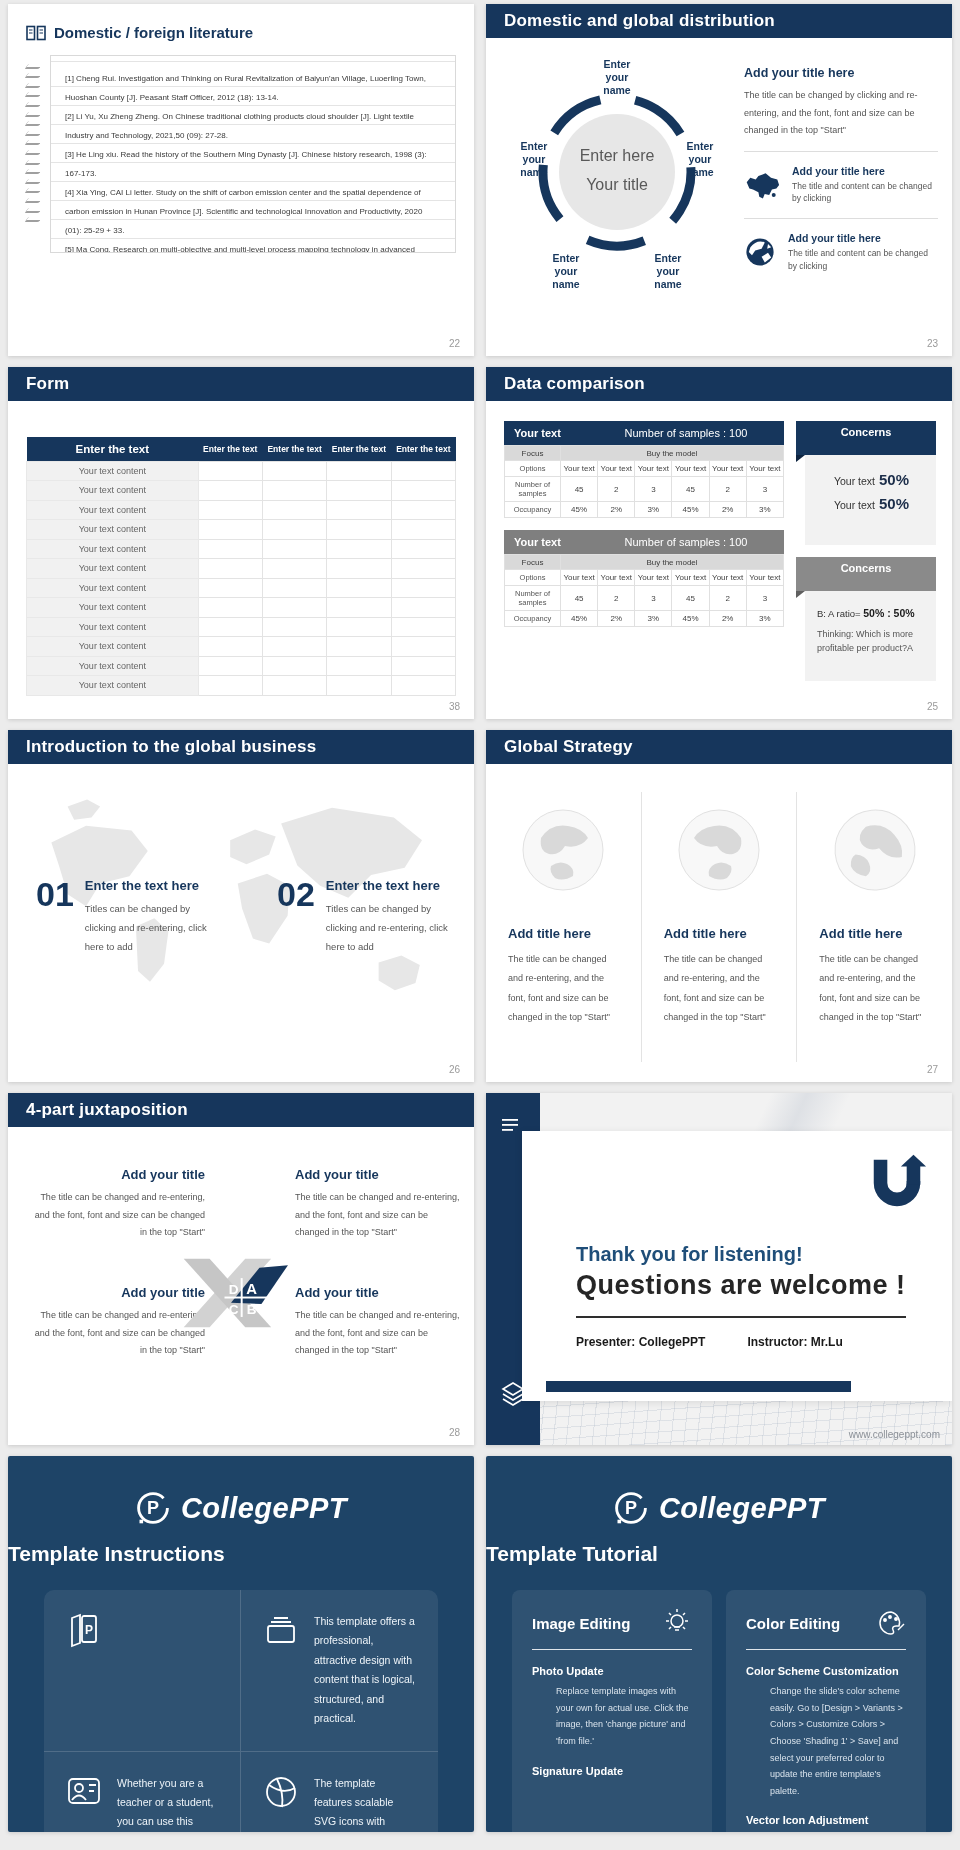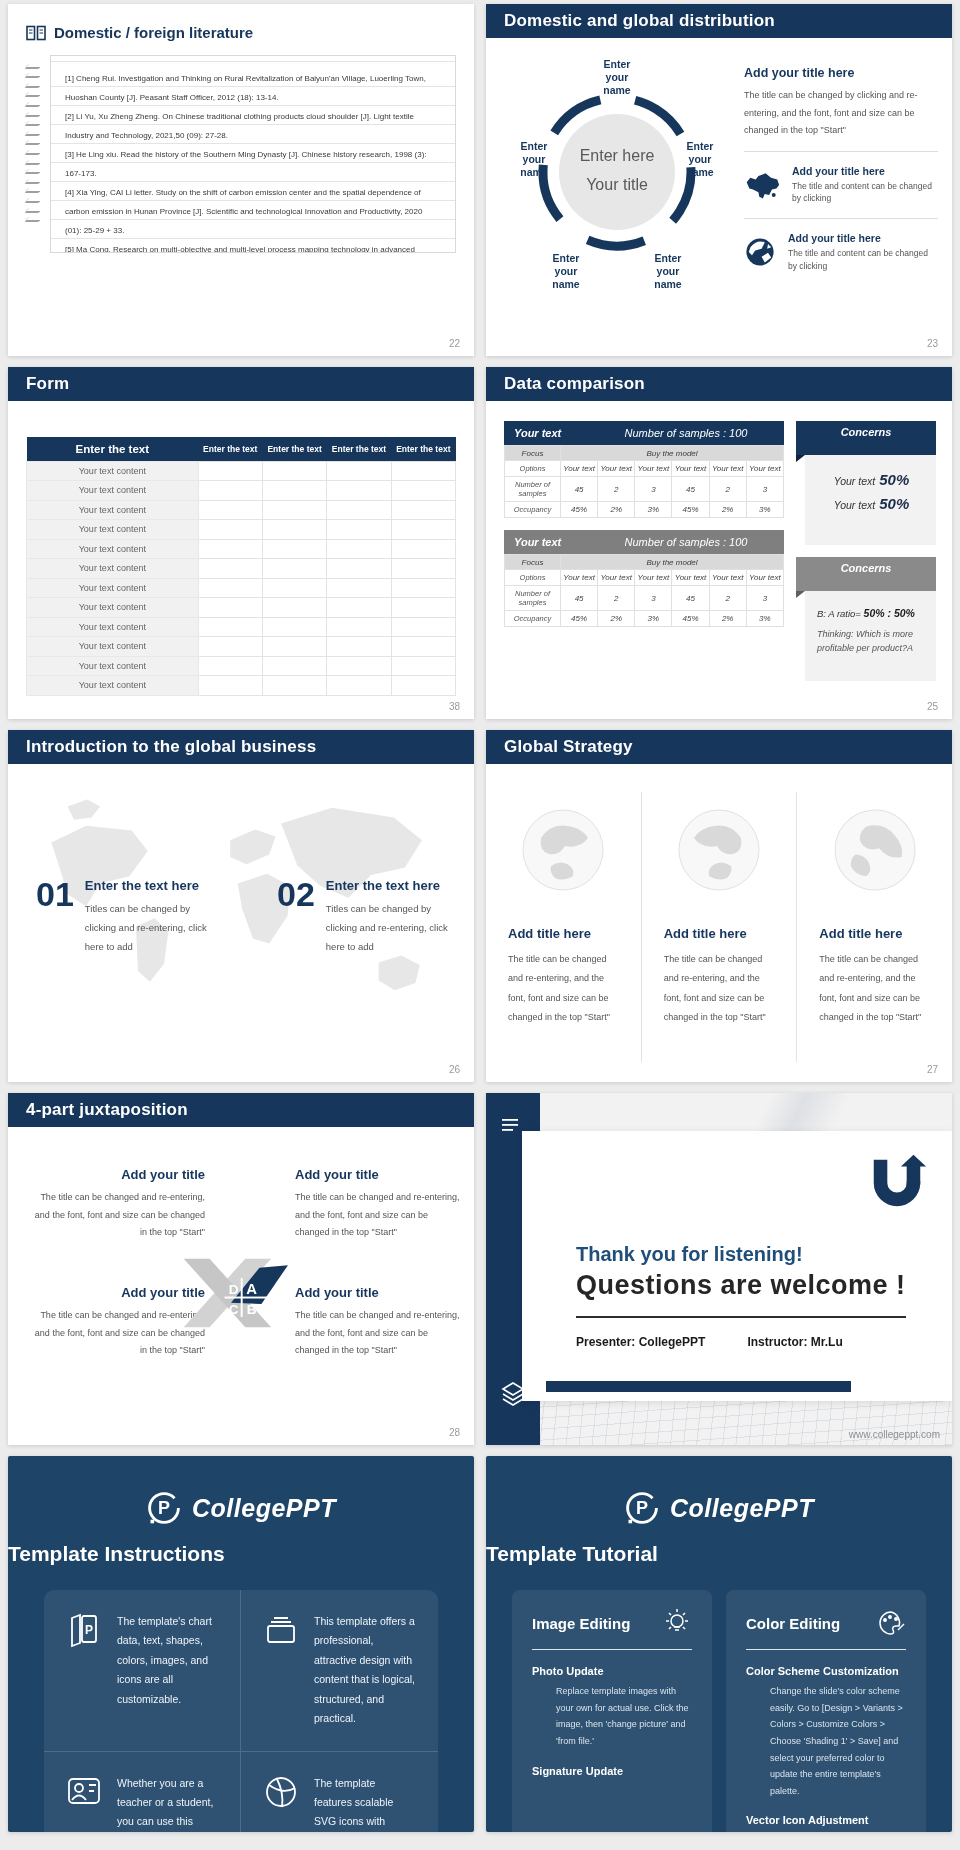--- a/index.html
+++ b/index.html
@@ -37,21 +37,21 @@
   .ditem{display:flex; gap:12px; align-items:center; padding:2px 0;}
   .ditem .dtxt b{display:block; color:var(--navy); font-size:10.5px; margin-bottom:3px;}
   .ditem .dtxt span{font-size:8.5px; color:#555; line-height:1.5; display:block;}
   
   .ftab{width:calc(100% - 36px); margin:36px 18px 0; border-collapse:collapse; table-layout:fixed;}
   .ftab th{background:var(--navy); color:#fff; height:24px; font-size:8.5px;}
   .ftab th.big{font-size:11.5px; width:40%;}
   .ftab td{height:19.5px; border:1px solid #e3e3e3; background:#fff;}
   .ftab td.c1{background:#f1f1f1; color:#666; font-size:9px; text-align:center; border-color:#e8e8e8;}
   
-  .cbody{display:flex; gap:12px; padding:20px 16px 0 18px;font-style:italic;}
+  .cbody{display:flex; gap:12px; padding:20px 16px 0 18px;}
   .ctabs{width:280px;}
   .chead{display:flex; height:24px; color:#fff; font-size:11px; align-items:center;}
   .chead .hl{width:84px; padding-left:10px; font-weight:bold;}
   .chead .hv{flex:1; text-align:center;}
   .blue .chead{background:var(--navy);} .grayv .chead{background:var(--gray);}
   .ctab{width:100%; border-collapse:collapse; margin-bottom:12px;}
   .ctab td{border:1px solid #e0e0e0; text-align:center; font-size:8px; color:#444; padding:3px 2px;}
   .ctab tr.focus td{background:#d9d9d9; font-size:8px; color:#3c3c3c; height:15px; padding:1px;}
   .ctab td.rl{width:56px; font-size:7.5px; color:#555;}
   .ccol{flex:1;}
@@ -106,21 +106,21 @@
   .ty .txt{position:absolute; left:54px; top:112px;}
   .ty h2{color:#1F4E79; font-size:20px; font-weight:bold;}
   .ty h1{color:#262626; font-size:27px; font-weight:bold; margin-top:4px; letter-spacing:.5px;}
   .ty .rule{width:330px; border-top:2px solid #2e2e2e; margin:15px 0 17px;}
   .ty .pres{display:flex; gap:42px; font-size:12px; font-weight:bold; color:#1a1a1a;}
   .ty .strip{position:absolute; left:24px; bottom:9px; width:305px; height:11px; background:var(--navy);}
   .ty .site{position:absolute; right:12px; bottom:5px; font-size:10px; color:#8b9097; z-index:4;}
   
   .dark{background:var(--brand); border-radius:2px; padding-top:34px;}
   .brandrow{display:flex; justify-content:center; align-items:center; gap:10px;}
-  .brandrow .bt{color:#fff; font-size:25px; font-weight:bold; font-style:italic; letter-spacing:.5px;}
+  .brandrow .bt{color:#fff; font-size:29px; font-weight:bold; font-style:italic; letter-spacing:.5px;}
   .dark h2{color:#fff; font-size:21px; font-weight:bold; margin-top:16px;}
   .instr-card{margin:24px 36px 0; background:rgba(255,255,255,.08); border-radius:10px;
               display:grid; grid-template-columns:1fr 1fr;}
   .icell{display:flex; gap:15px; padding:22px 22px; align-items:flex-start;}
   .icell:nth-child(1){border-right:1px solid rgba(255,255,255,.16); border-bottom:1px solid rgba(255,255,255,.16);}
   .icell:nth-child(2){border-bottom:1px solid rgba(255,255,255,.16);}
   .icell:nth-child(3){border-right:1px solid rgba(255,255,255,.16);}
   .icell p{font-size:10.5px; line-height:1.85; color:#eef4f9;}
   .tut-row{display:flex; gap:14px; margin:24px 26px 0;}
   .tcard{flex:1; background:rgba(255,255,255,.08); border-radius:8px; padding:18px 20px 20px;}
@@ -587,21 +587,20 @@
     <h2>Template Instructions</h2>
     <div class="instr-card">
       <div class="icell">
         <span>
             <svg width="36" height="36" viewBox="0 0 36 36" fill="none" stroke="#fff" stroke-width="1.8">
               <path d="M6,6 l8,-3 v28 l-8,3 z"></path>
               <rect x="16" y="4" width="14" height="26" rx="2"></rect>
               <text x="23" y="22" font-size="12" font-weight="bold" fill="#fff" stroke="none" text-anchor="middle">P</text>
             </svg>
           </span>
-        <p>The template's chart data, text, shapes, colors, images, and icons are all customizable.</p>
       </div>
       <div class="icell">
         <span>
             <svg width="36" height="36" viewBox="0 0 36 36" fill="none" stroke="#fff" stroke-width="1.8">
               <rect x="5" y="14" width="26" height="16" rx="2"></rect>
               <path d="M8,10 h20 M11,6 h14"></path>
             </svg>
           </span>
         <p>This template offers a professional, attractive design with content that is logical, structured, and practical.</p>
       </div>

